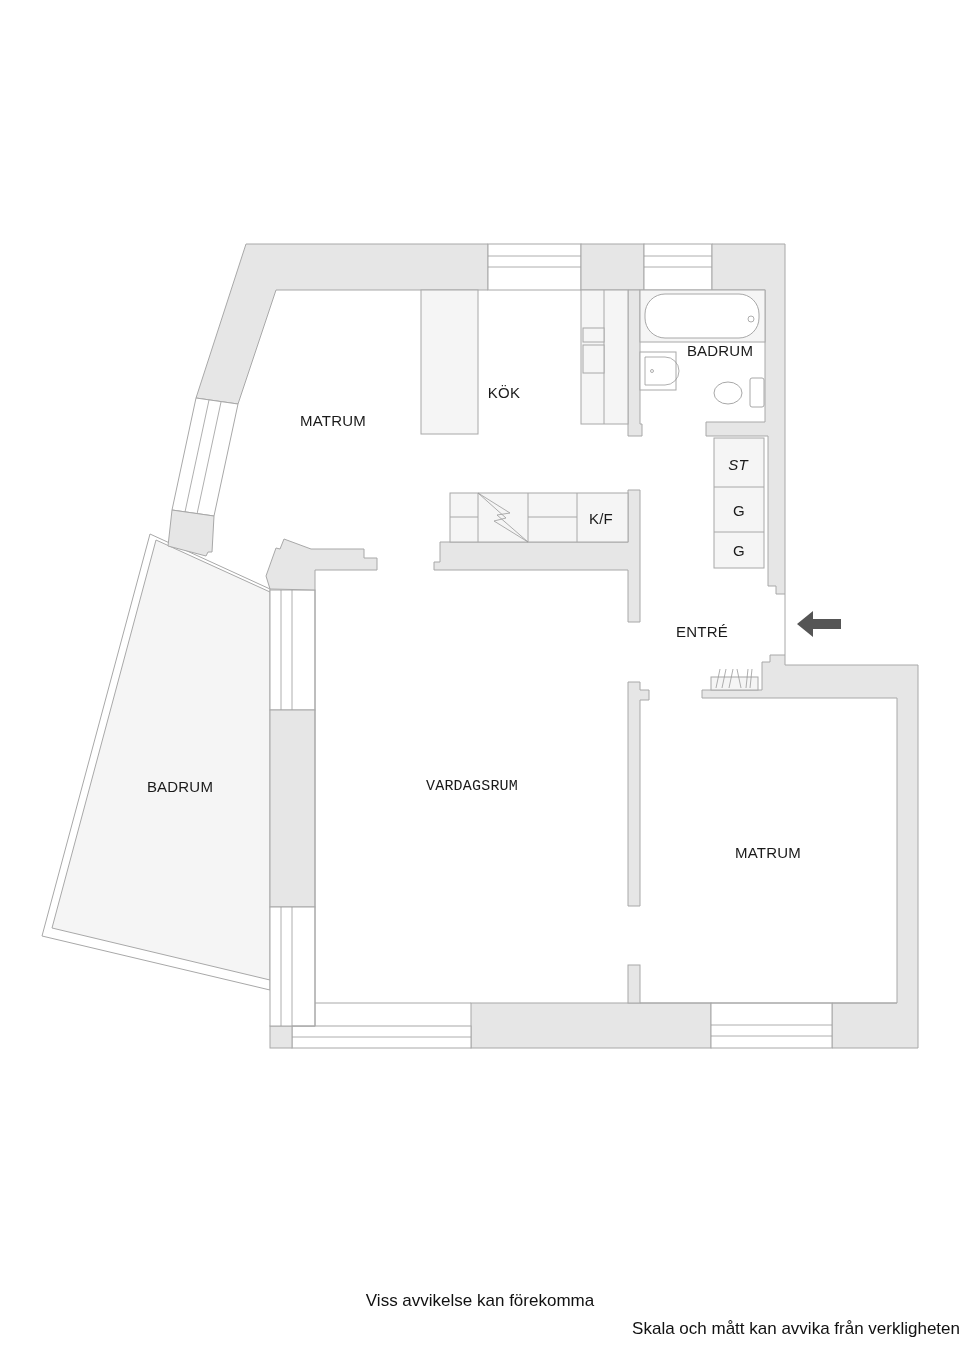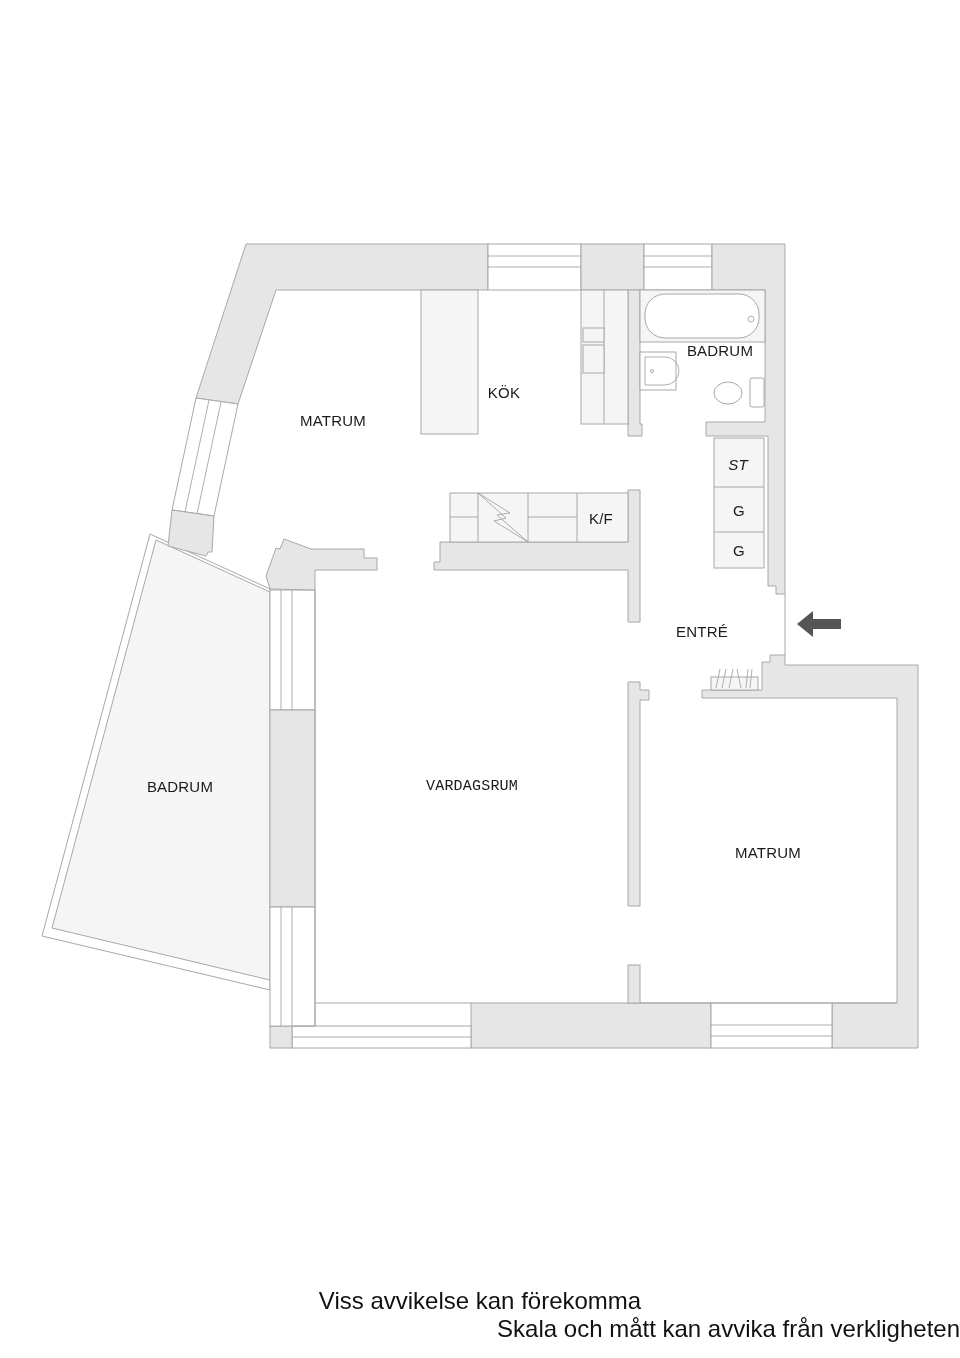--- a/index.html
+++ b/index.html
@@ -4,21 +4,21 @@
 <style>
   html, body { margin: 0; padding: 0; background: #ffffff; }
   body { width: 960px; height: 1358px; position: relative; overflow: hidden; font-family: "Liberation Sans", sans-serif; }
   svg#plan { position: absolute; left: 0; top: 0; }
   .wall { fill: #e6e6e6; stroke: #a8a8a8; stroke-width: 1; }
   .line { fill: none; stroke: #a8a8a8; stroke-width: 1; }
   .fix { fill: #f5f5f5; stroke: #a8a8a8; stroke-width: 1; }
   .white { fill: #ffffff; stroke: #a8a8a8; stroke-width: 1; }
   .thin { fill: none; stroke: #9a9a9a; stroke-width: 0.8; }
   .lbl { position: absolute; font-size: 15px; color: #1a1a1a; transform: translate(-50%, -50%); white-space: nowrap; letter-spacing: 0.2px; }
-  .footer { position: absolute; left: 0; width: 960px; text-align: center; font-size: 24px; color: #111; line-height: 24px; }
+  .footer { position: absolute; left: 0; width: 960px; text-align: center; font-size: 17px; color: #111; line-height: 24px; }
 </style>
 </head>
 <body>
 
 <svg id="plan" width="960" height="1358" viewBox="0 0 960 1358" xmlns="http://www.w3.org/2000/svg">
 
   <g>
     <polygon class="white" points="150,534 42,936 270,990 270,589"></polygon>
     <polygon class="fix" points="156,540 52,928 270,980 270,592"></polygon>
   </g>

